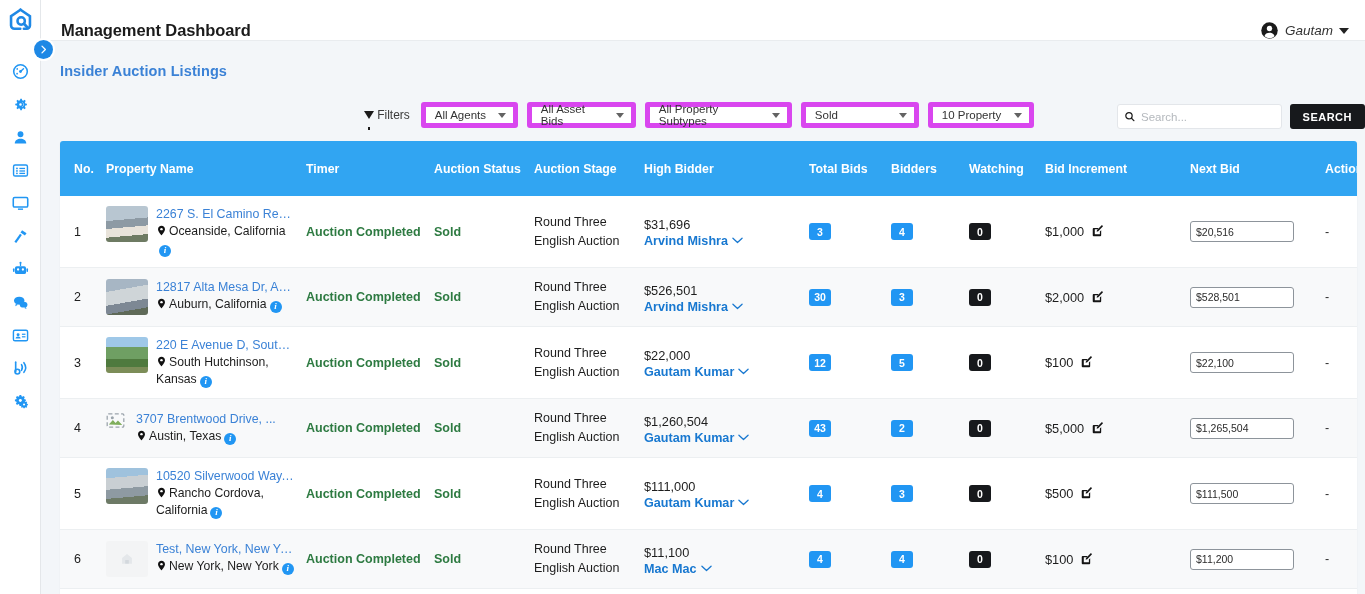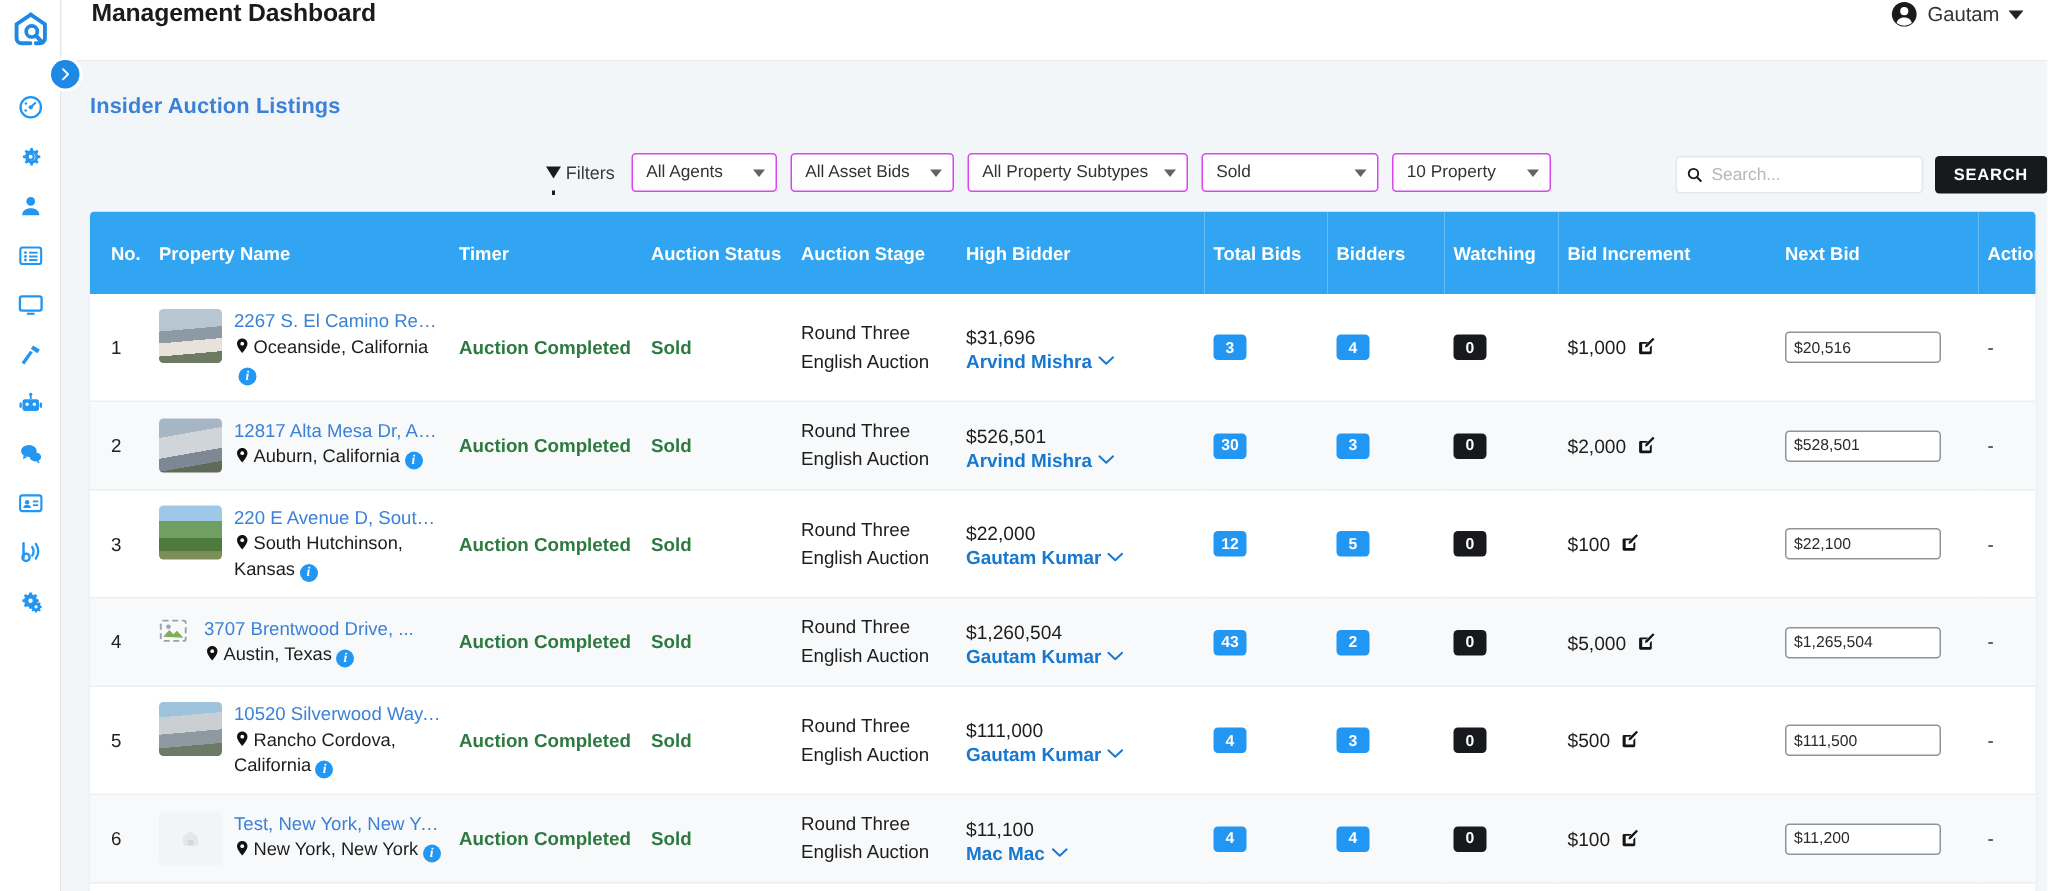--- a/index.html
+++ b/index.html
@@ -35,26 +35,26 @@
     border-radius: 50%; background: #1e88e5; color: #fff; font-size: 11px;
     display: flex; align-items: center; justify-content: center; z-index: 20;
     cursor: pointer; box-shadow: 0 0 0 2px #fff;
   }
 
   
   .main { flex: 1; display: flex; flex-direction: column; min-width: 0; }
 
   .topbar {
     height: 41px; background: #fff; border-bottom: 1px solid #e9ecef;
-    display: flex; align-items: flex-start; padding: 0 16px 0 20px; flex: 0 0 41px;
+    display: flex; align-items: flex-end; padding: 0 16px 0 20px; flex: 0 0 41px;
   }
   .topbar-title { font-size: 16.5px; font-weight: bold; color: #1b1b1b; letter-spacing: -0.1px; }
   .topbar-spacer { flex: 1; }
   .user-menu { display: flex; align-items: center; gap: 6px; cursor: pointer; }
-  .user-name { font-size: 13.5px; color: #333; }
+  .user-name { font-size: 13.5px; color: #333; font-style: italic; }
   .caret { width: 0; height: 0; border-left: 5px solid transparent; border-right: 5px solid transparent; border-top: 6px solid #222; }
 
   .content {
     flex: 1; background: #f3f6f9; padding: 0; overflow: hidden; position: relative;
   }
   .page-head {
     display: flex; align-items: flex-start; padding: 22px 0 0 0;
   }
   .page-title {
     font-size: 14.5px; font-weight: bold; color: #3b82d6; margin-left: 19px; letter-spacing: 0.1px;
@@ -76,21 +76,21 @@
   }
 
   .filters-row {
     display: flex; align-items: center; justify-content: center; gap: 9px;
     padding: 23px 8px 0 0;
   }
   .filters-label { display: flex; align-items: center; gap: 3px; font-size: 12px; color: #3a3a3a; margin-right: 2px; }
   .funnel { width: 0; height: 0; border-left: 5px solid transparent; border-right: 5px solid transparent; border-top: 8px solid #1b1b1b; position: relative; }
   .funnel::after { content: ""; position: absolute; left: -0.8px; top: 8px; width: 1.6px; height: 3px; background: #1b1b1b; }
   .select {
-    height: 26px; background: #fff; border: 1px solid #d946ef; border-radius: 3px;
+    height: 26px; background: #fff; border: 5px solid #d946ef; border-radius: 3px;
     display: flex; align-items: center; justify-content: space-between;
     padding: 0 7px 0 9px; font-size: 11.5px; color: #333; cursor: pointer; gap: 10px;
   }
   .sel-caret { width: 0; height: 0; border-left: 4px solid transparent; border-right: 4px solid transparent; border-top: 5px solid #636363; }
 
   
   .table-shell {
     margin: 13px 8px 0 19px; background: #fff; border-radius: 3px 3px 0 0; overflow: hidden;
     box-shadow: 0 1px 2px rgba(0,0,0,.06);
   }

